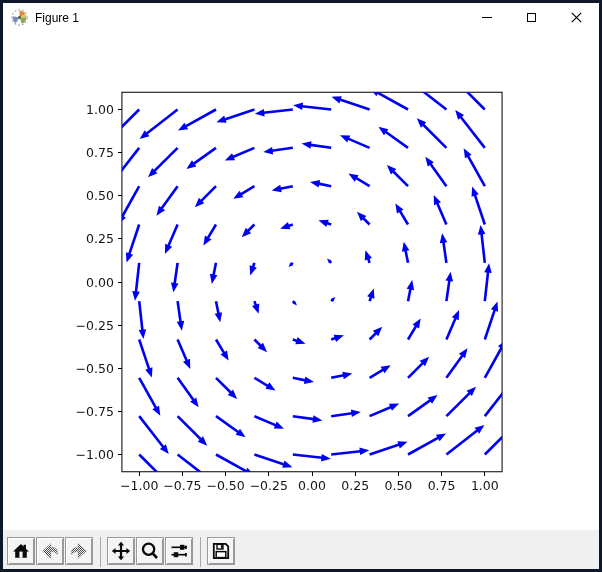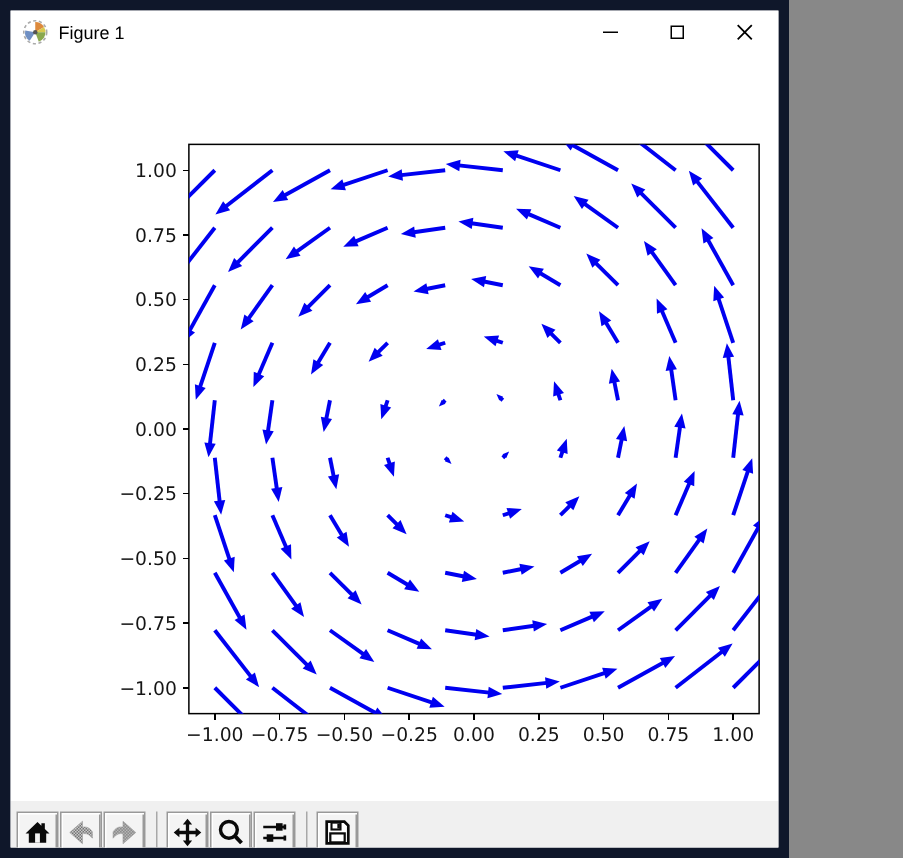--- a/index.html
+++ b/index.html
@@ -1,19 +1,19 @@
 <!DOCTYPE html>
 <html><head>
 <meta charset="utf-8">
 <style>
   html,body{margin:0;padding:0;background:#888;}
   *{box-sizing:border-box;}
   #window{
-    width:526px;height:572px;
-    border:7px solid #0f172a;
+    width:602px;height:572px;
+    border:3px solid #0f172a;
     background:#ffffff;
     font-family:"Liberation Sans","DejaVu Sans",sans-serif;
     position:relative;overflow:hidden;
   }
   
   #titlebar{
     height:29px;background:#ffffff;display:flex;align-items:center;
     user-select:none;
   }
   #app-icon{margin-left:8px;margin-right:7px;width:17px;height:17px;flex:0 0 auto;}

